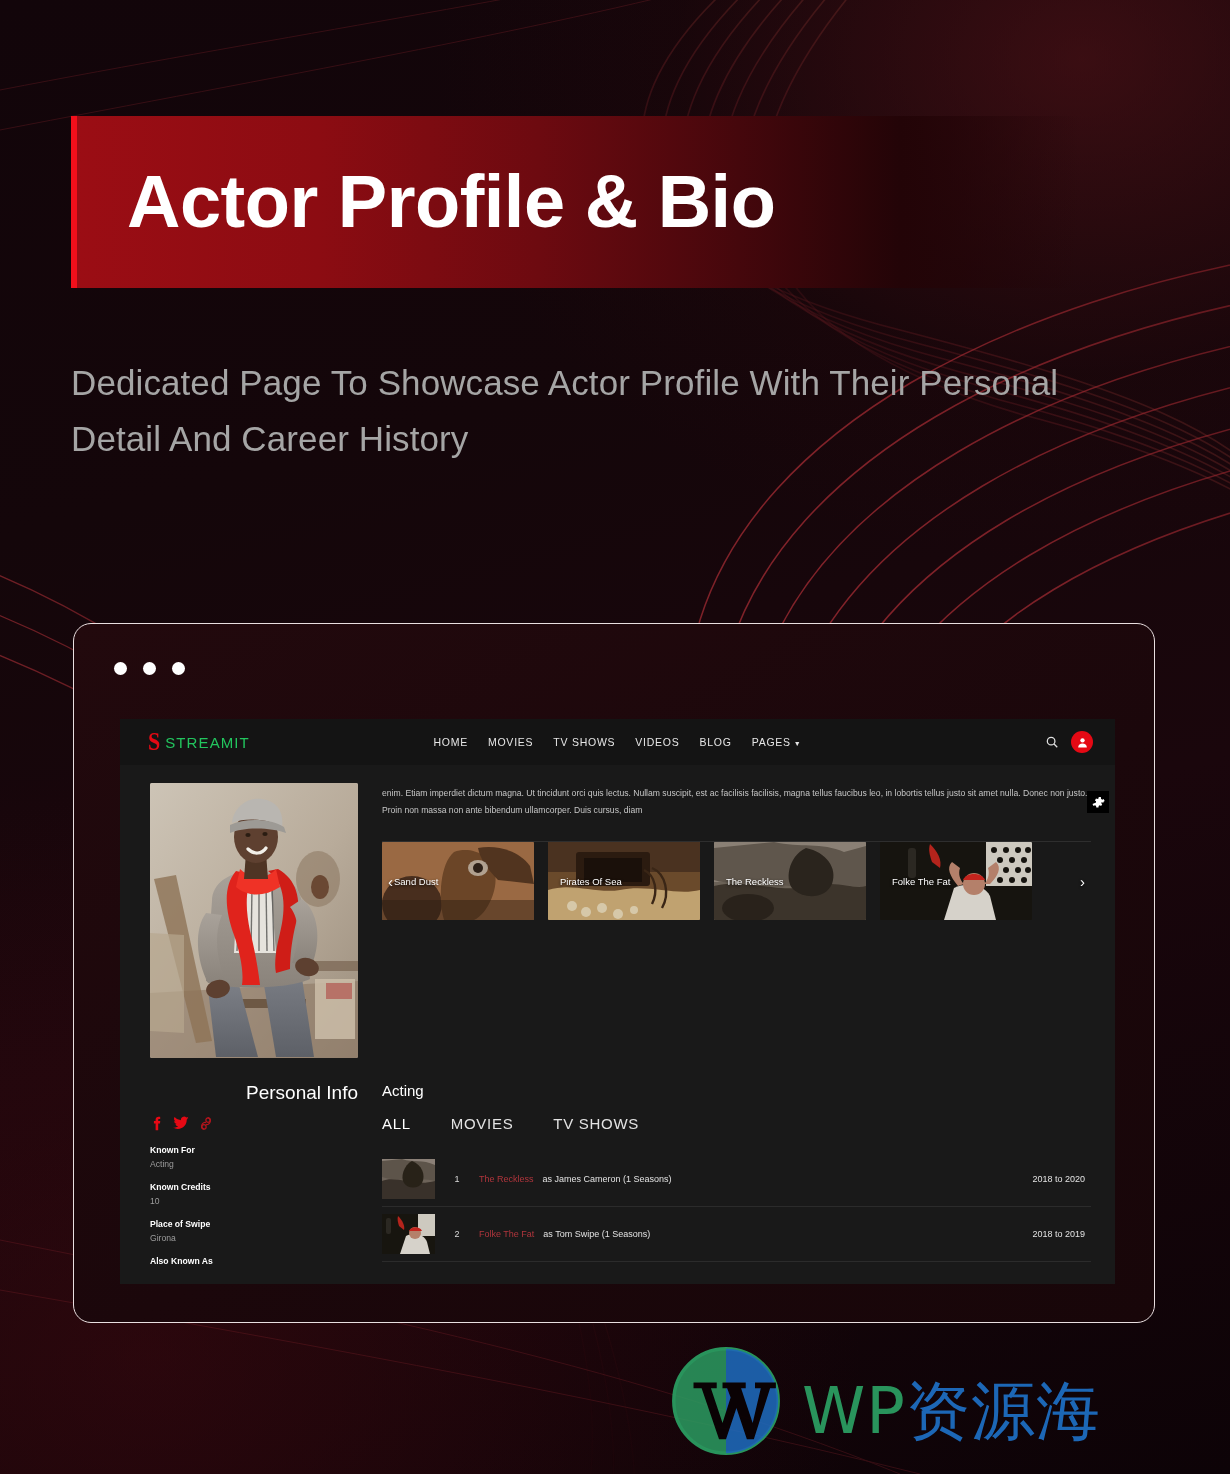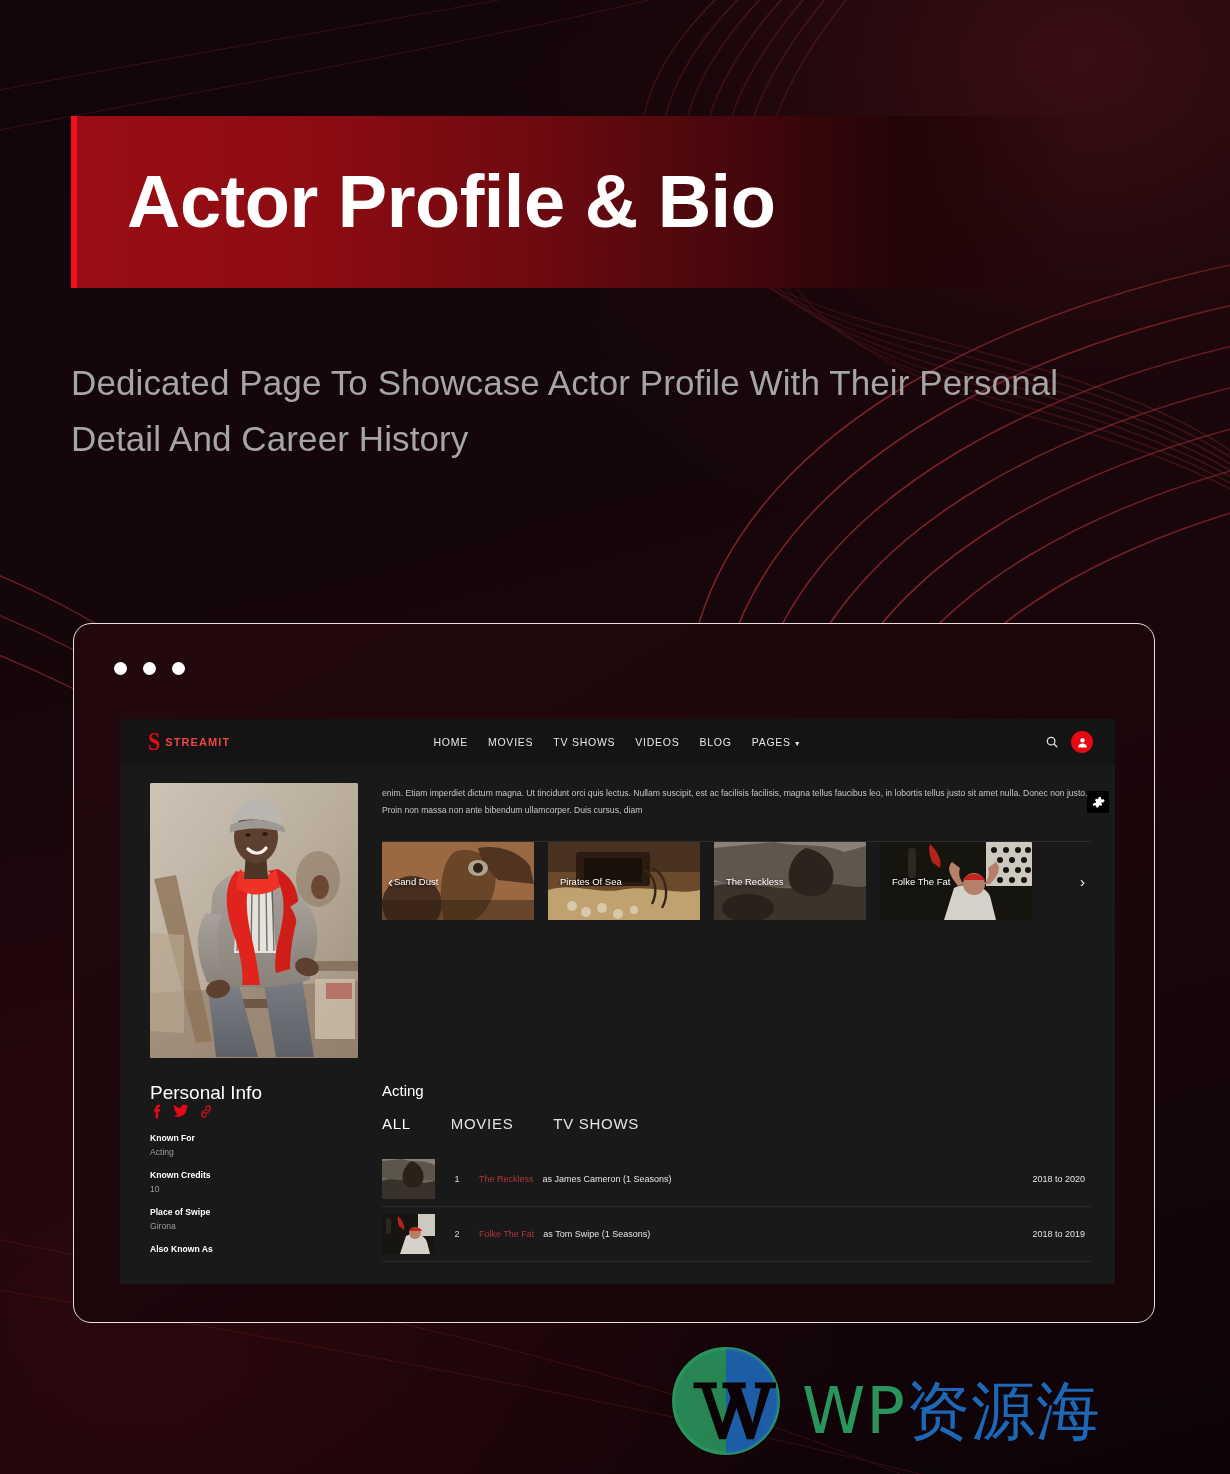--- a/index.html
+++ b/index.html
@@ -104,21 +104,21 @@
     padding: 0 22px 0 28px;
     position: relative;
   }
   .logo { display: flex; align-items: center; gap: 5px; }
   .logo-mark {
     color: #e50914; font-size: 22px; font-weight: 900;
     font-family: "Liberation Serif", serif; line-height: 1;
     transform: scaleY(1.18);
   }
   .logo-text {
-    color: #ef4444; font-size: 11px; font-weight: 700; letter-spacing: 1.1px;
+    color: #22c55e; font-size: 15px; font-weight: 400; letter-spacing: 1.1px;
   }
   .nav-links {
     position: absolute; left: 50%; transform: translateX(-50%);
     display: flex; align-items: center; gap: 20px;
   }
   .nav-link {
     color: #e6e6e6; font-size: 10.5px; font-weight: 500;
     letter-spacing: .75px; white-space: nowrap;
     display: flex; align-items: center; gap: 3px;
   }
@@ -177,21 +177,21 @@
     position: absolute; top: 50%; transform: translateY(-50%);
     color: #fff; font-size: 15px; line-height: 1; z-index: 4;
     text-shadow: 0 1px 3px rgba(0,0,0,.9);
   }
   .arrow-prev { left: 6px; }
   .arrow-next { right: 6px; }
 
   
   .lower { display: flex; padding: 24px 24px 0 30px; gap: 24px; }
   .personal { width: 208px; flex: 0 0 208px; }
-  .personal-title { color: #fff; font-size: 19px; font-weight: 400; margin-bottom: 0; }
+  .personal-title { color: #fff; font-size: 19px; font-weight: 400; margin-bottom: 12px; text-align: right; }
   .socials { display: flex; gap: 10px; align-items: center; margin-bottom: 14px; }
   .socials svg { display: block; }
   .info-block { margin-bottom: 13px; }
   .info-label { color: #ffffff; font-size: 8.6px; font-weight: 700; margin-bottom: 4px; }
   .info-value { color: #9d9d9d; font-size: 8.6px; font-weight: 400; }
 
   .acting { flex: 1; min-width: 0; }
   .acting-title { color: #fff; font-size: 15px; font-weight: 400; margin-bottom: 16px; }
   .tabs { display: flex; gap: 40px; margin-bottom: 16px; }
   .tab {

